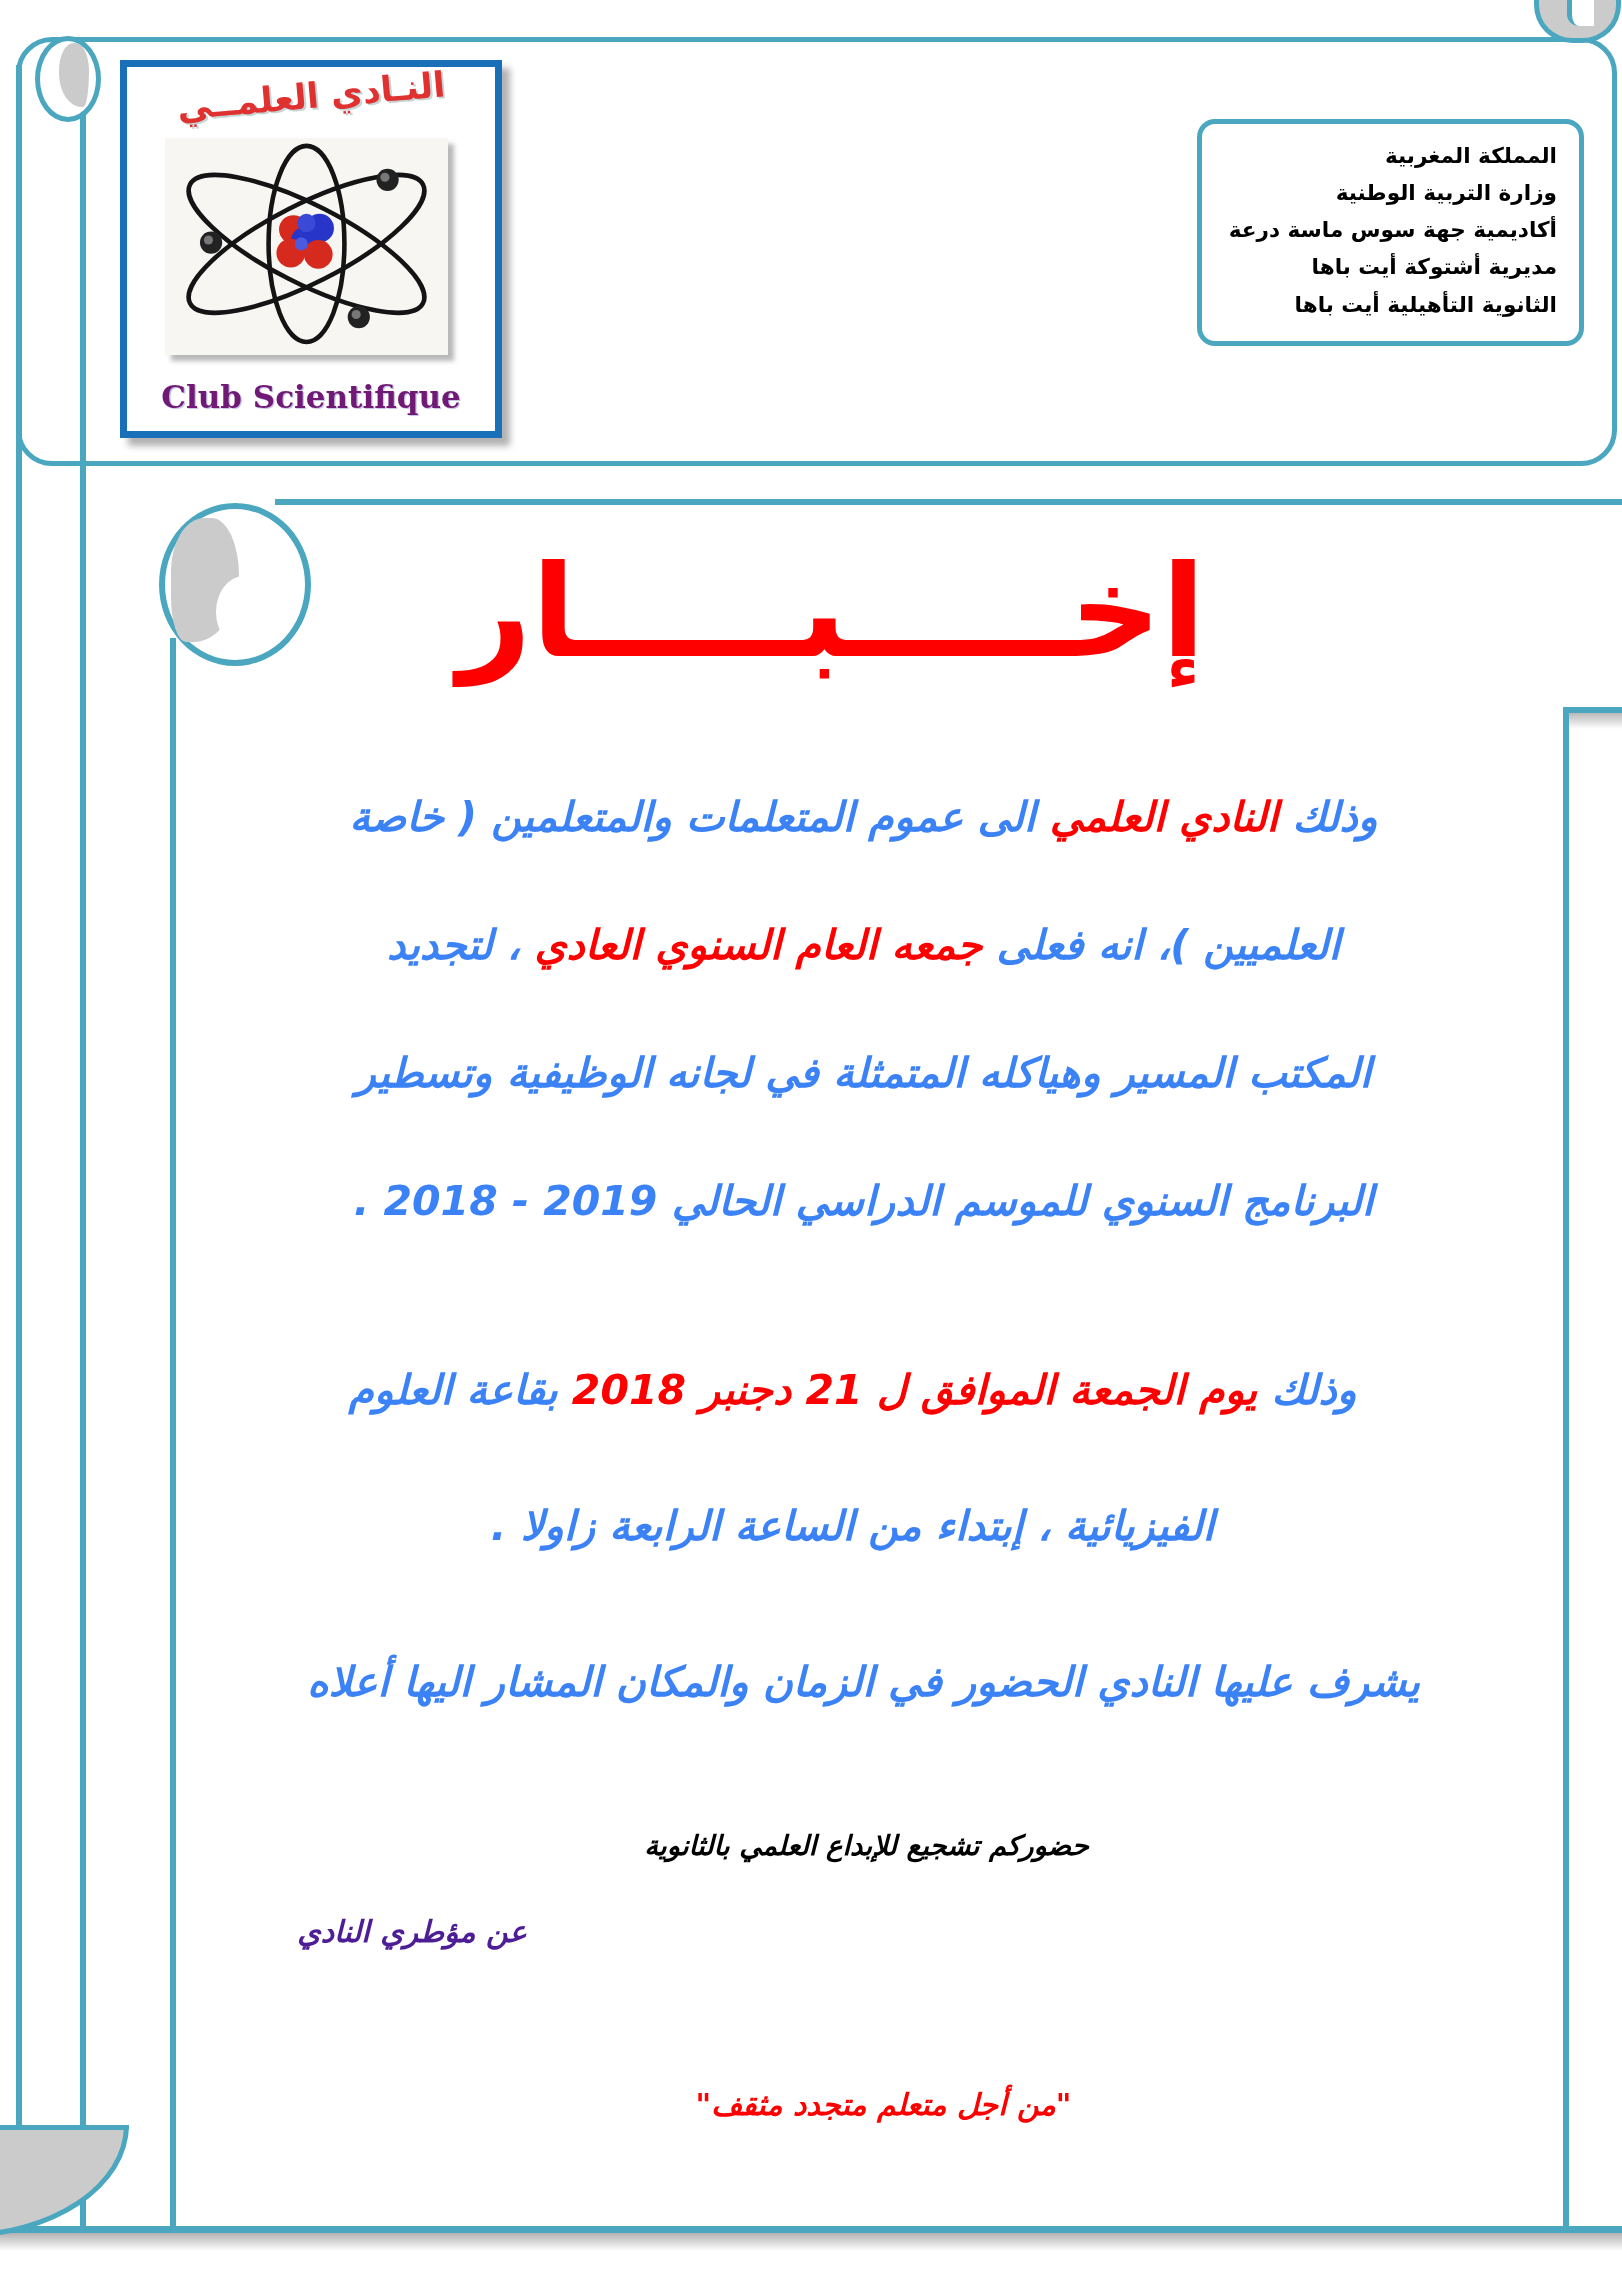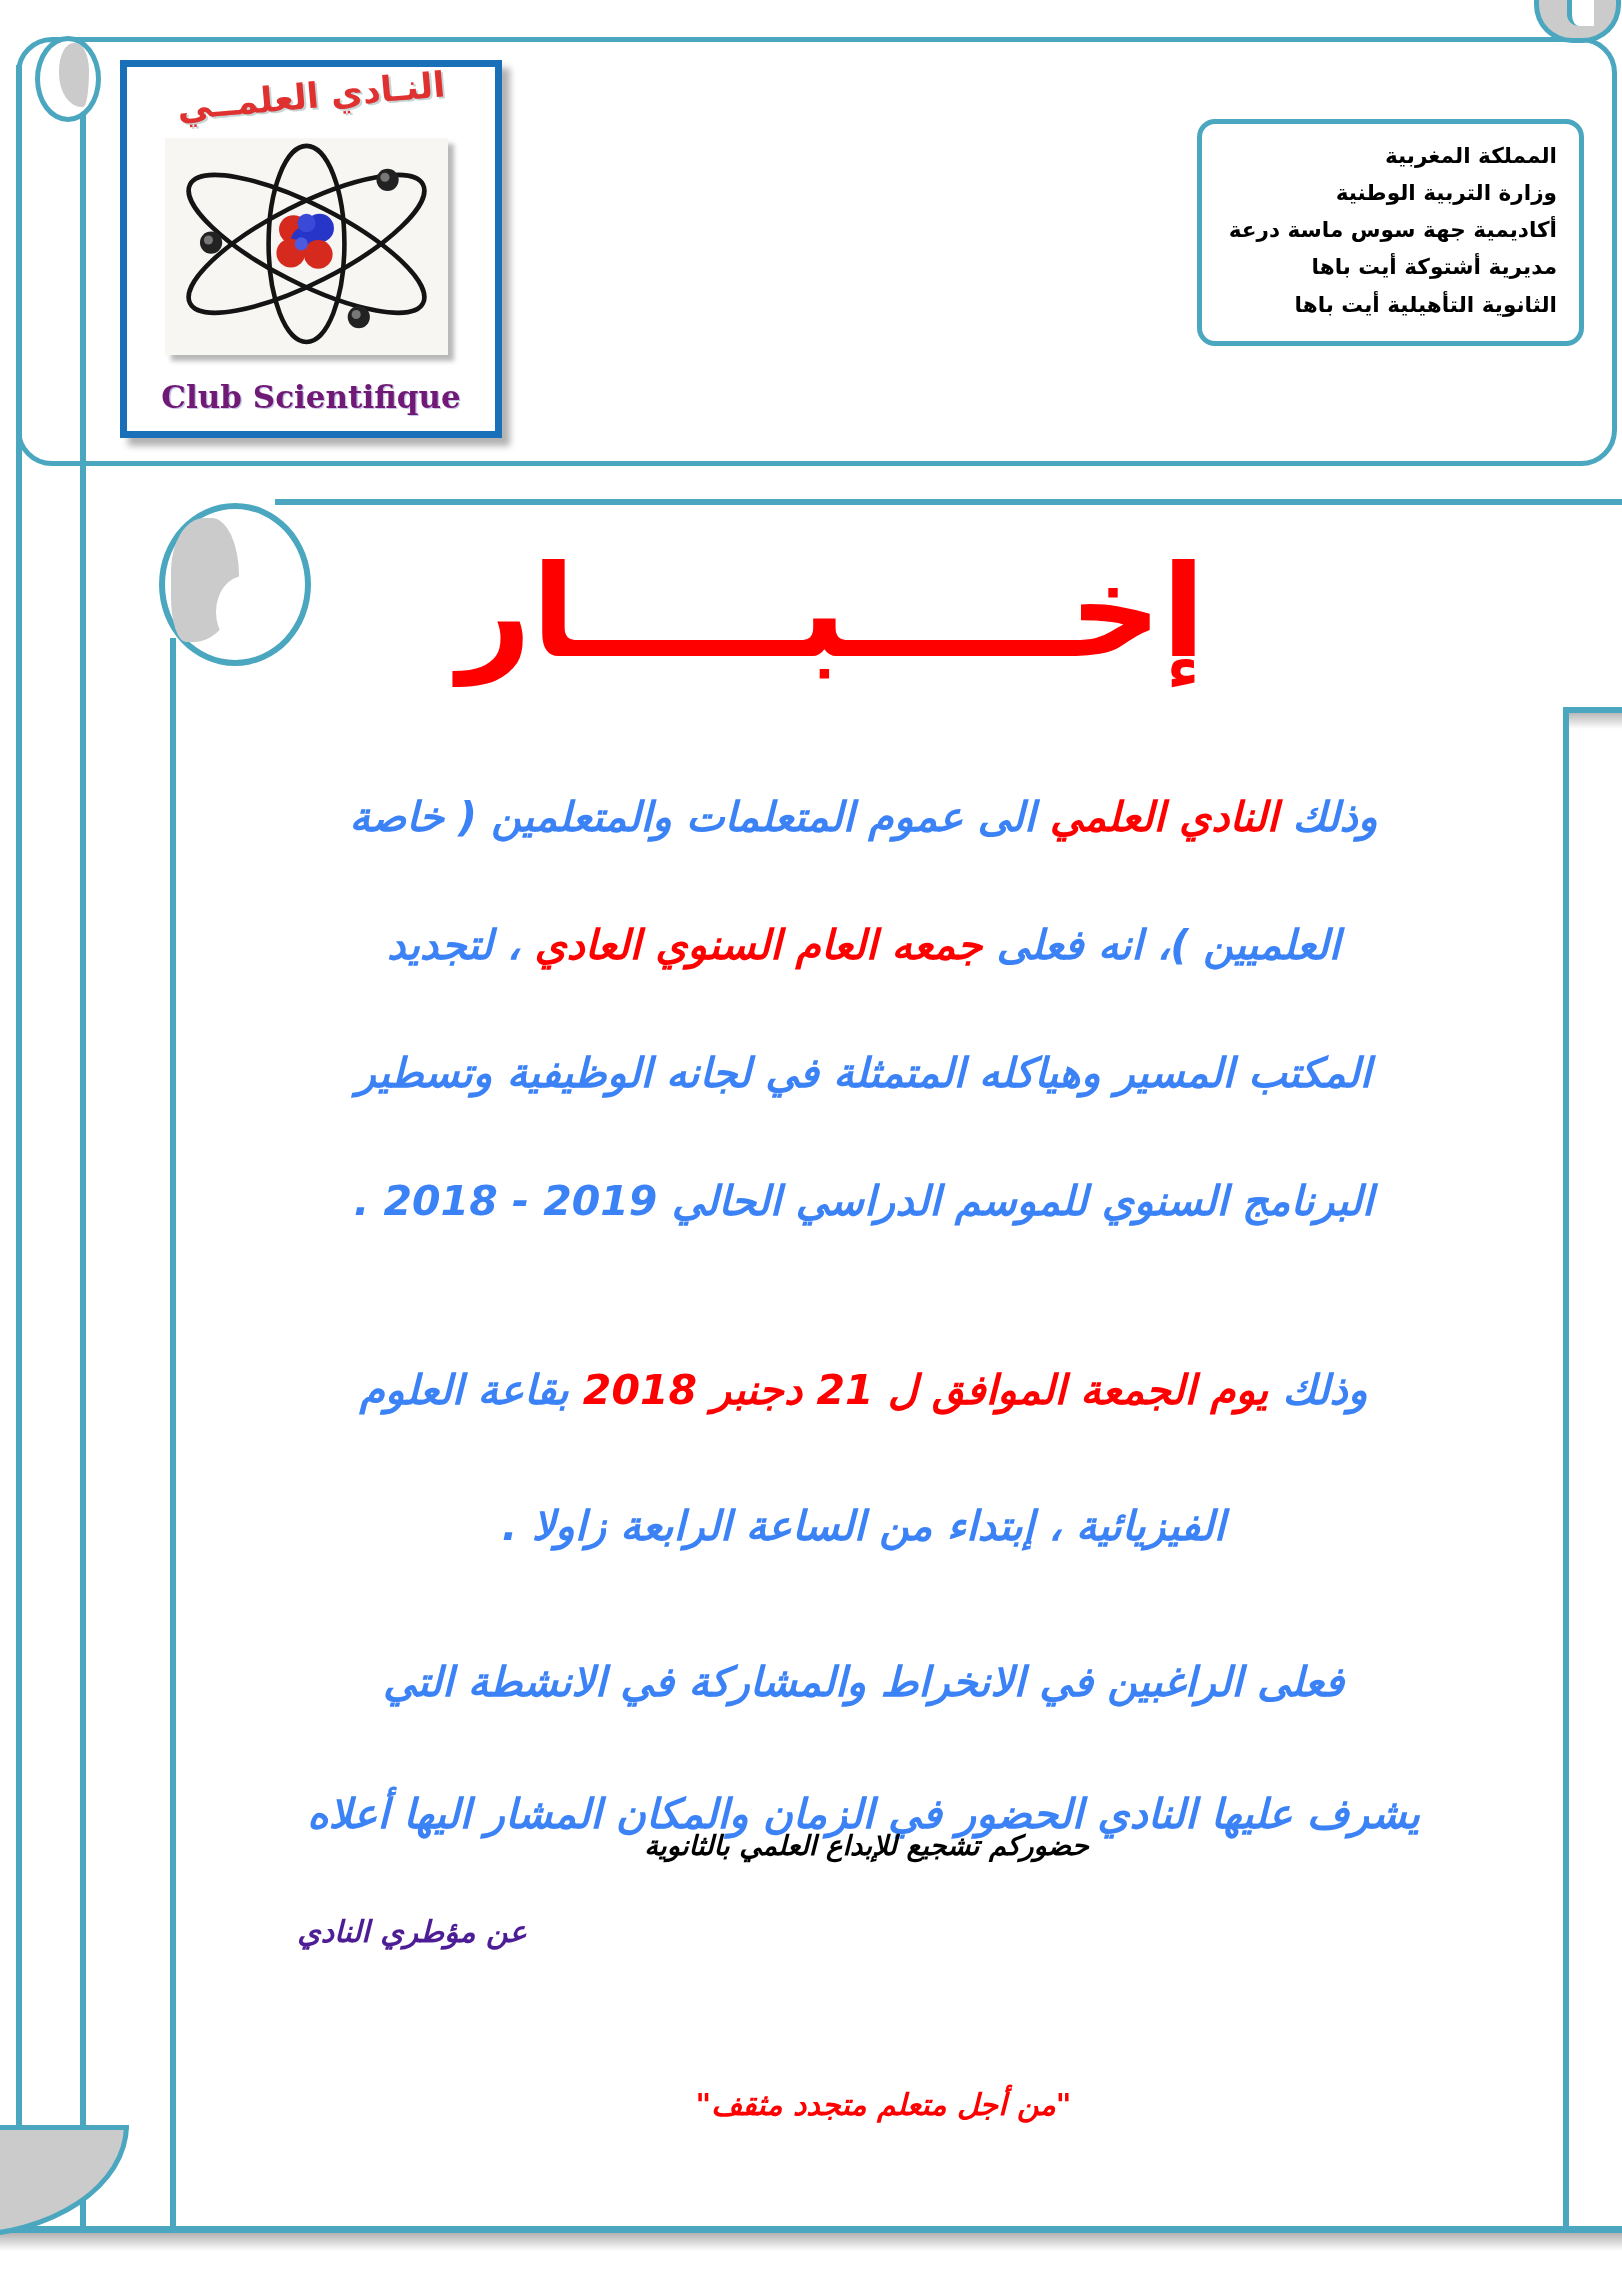--- a/index.html
+++ b/index.html
@@ -57,21 +57,21 @@
                 border:5.9px solid #4aa7bf;border-radius:18px;box-sizing:border-box;
                 padding:13px 22px 0 6.5px;direction:rtl;text-align:right;
                 font-weight:bold;font-size:21.6px;line-height:1.72;color:#000;}
 
   
   .main-title{position:absolute;left:190px;top:517px;width:1283px;height:196px;direction:rtl;
               text-align:center;font-size:128px;line-height:190px;font-weight:bold;color:#fe0000;}
   .para{position:absolute;direction:rtl;text-align:center;font-weight:bold;font-style:italic;
         color:#000;}
   .p1{left:196px;top:753px;width:1335px;font-size:41px;line-height:128px;}
-  .p2{left:196px;top:1322px;width:1335px;font-size:41px;line-height:136px;}
+  .p2{left:185px;top:1322px;width:1335px;font-size:41px;line-height:136px;}
   .p3{left:183px;top:1616px;width:1361px;font-size:41px;line-height:132px;}
   .c-red{color:#fe0000;}
   .c-black{color:#3b82f6;}
 
   .footer-note{position:absolute;left:425px;top:1829px;width:883px;direction:rtl;text-align:center;
                font-weight:bold;font-style:italic;font-size:27.5px;color:#000;}
   .signature{position:absolute;left:209px;top:1914px;width:406px;direction:rtl;text-align:center;
              font-weight:bold;font-style:italic;font-size:30px;color:#4c1d95;}
   .quote{position:absolute;left:517px;top:2087px;width:733px;direction:rtl;text-align:center;
          font-weight:bold;font-style:italic;font-size:30px;color:#fe0000;}
@@ -142,21 +142,20 @@
     <div><span class="c-black">المكتب المسير وهياكله المتمثلة في لجانه الوظيفية  وتسطير</span></div>
     <div><span class="c-black">البرنامج السنوي للموسم الدراسي الحالي  2019 - 2018 .</span></div>
   </div>
 
   <div class="para p2">
     <div><span class="c-black">وذلك </span><span class="c-red">يوم الجمعة  الموافق ل 21 دجنبر 2018</span><span class="c-black">  بقاعة العلوم</span></div>
     <div><span class="c-black">الفيزيائية ، إبتداء من الساعة الرابعة زاولا .</span></div>
   </div>
 
   <div class="para p3">
-    <div><span class="c-black">فعلى الراغبين في الانخراط  والمشاركة  في الانشطة التي</span></div>
     <div><span class="c-black">يشرف عليها النادي الحضور في الزمان والمكان المشار اليها  أعلاه</span></div>
   </div>
 
   <div class="footer-note">حضوركم تشجيع للإبداع العلمي بالثانوية</div>
   <div class="signature">عن مؤطري النادي</div>
   <div class="quote">"من أجل متعلم متجدد مثقف"</div>
 
 </div>
 
 

